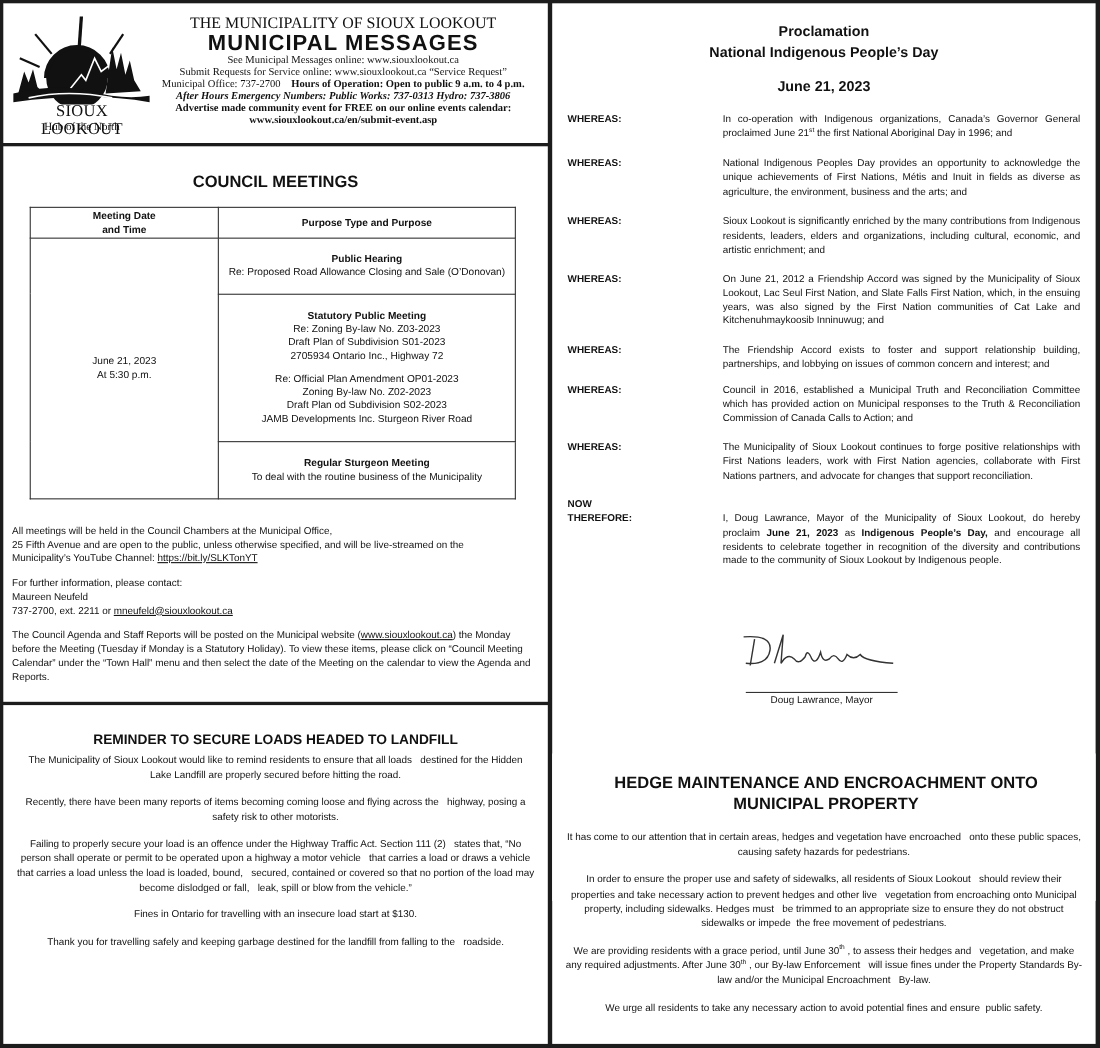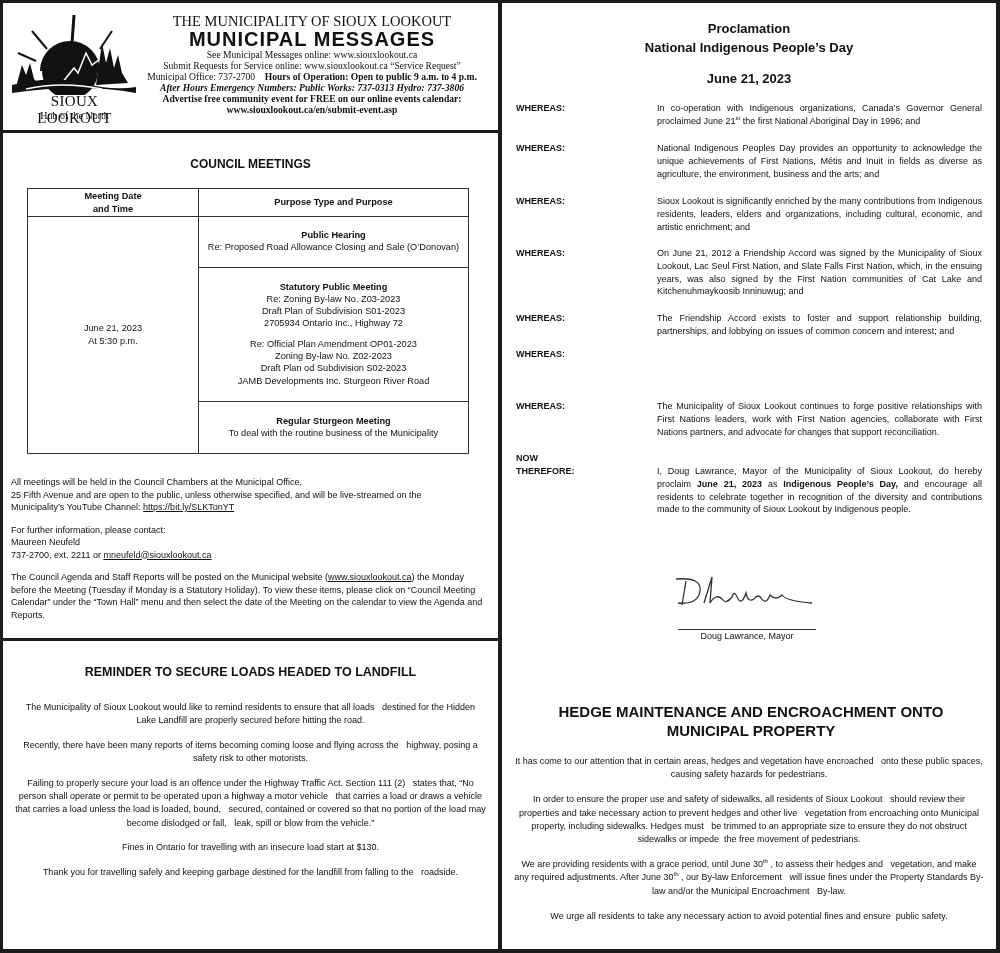--- a/index.html
+++ b/index.html
@@ -19,33 +19,33 @@
   .logo-tag { top: 97px; font-size: 10px; font-weight: normal; }
   .hdr { position: absolute; left: 128px; width: 362px; text-align: center; font-family: "Liberation Serif", serif; line-height: 11px; }
   .hdr-title { top: 10px; font-size: 14.5px; line-height: 16px; }
   .hdr-big { top: 24px; font-size: 20px; font-weight: bold; font-family: "Liberation Sans", sans-serif; letter-spacing: 1px; line-height: 24px; }
   .hdr-lines { top: 46px; font-size: 9.6px; }
   .hdr-lines div { white-space: nowrap; }
   .it { font-style: italic; }
   .b { font-weight: bold; }
 
   
-  .sec-title { text-align: center; font-weight: bold; font-size: 12px; }
+  .sec-title { text-align: center; font-weight: bold; font-size: 15px; }
   #council-title { position: absolute; top: 24px; left: 0; right: 0; }
   table.meet { position: absolute; left: 24px; top: 55px; width: 442px; border-collapse: collapse; font-size: 9.2px; text-align: center; line-height: 12.3px; padding-left: 28px; }
   table.meet td, table.meet th { border: 1px solid #333; padding: 0; vertical-align: middle; }
   table.meet th { font-weight: bold; height: 27px; }
   .cell-block { padding: 12px 4px; }
   .cnotes { position: absolute; left: 8px; right: 8px; top: 343px; text-align: left; font-size: 9px; line-height: 12.5px; }
   .cnotes p { margin: 0 0 10px 0; }
   .u { text-decoration: underline; }
 
   
   #landfill-title { position: absolute; top: 24px; left: 0; right: 0; font-size: 12.5px; }
-  .lbody { position: absolute; left: 12px; right: 12px; top: 60px; text-align: center; font-size: 9px; line-height: 13.4px; }
+  .lbody { position: absolute; left: 12px; right: 12px; top: 44px; text-align: center; font-size: 9px; line-height: 13.4px; }
   .lbody p { margin: 0 0 11px 0; }
 
   
   .ptitle { position: absolute; left: 0; right: 0; text-align: center; font-weight: bold; font-size: 13px; }
   .prow { position: absolute; left: 14px; right: 14px; font-size: 9px; line-height: 12.8px; }
   .plabel { position: absolute; left: 0; width: 120px; font-weight: bold; }
   .ptext { margin-left: 141px; text-align: justify; }
   .sig { position: absolute; left: 170px; top: 566px; }
   .sig-line { position: absolute; left: 176px; top: 626px; width: 138px; border-top: 1px solid #333; }
   .sig-name { position: absolute; left: 150px; width: 190px; top: 628px; text-align: center; font-size: 9px; }
@@ -80,21 +80,21 @@
   <div class="hdr hdr-title">THE MUNICIPALITY OF SIOUX LOOKOUT</div>
   <div class="hdr hdr-big">MUNICIPAL MESSAGES</div>
   <div class="hdr hdr-lines">
     <div>See Municipal Messages online: www.siouxlookout.ca</div>
     <div>Submit Requests for Service online: www.siouxlookout.ca “Service Request”</div>
     <div>
       <span>Municipal Office: 737-2700</span>&nbsp;&nbsp;&nbsp;
       <span class="b">Hours of Operation: Open to public 9 a.m. to 4 p.m.</span>
     </div>
     <div class="it b">After Hours Emergency Numbers: Public Works: 737-0313 Hydro: 737-3806</div>
-    <div class="b">Advertise free community event for FREE on our online events calendar:</div>
+    <div class="b">Advertise made community event for FREE on our online events calendar:</div>
     <div class="b">www.siouxlookout.ca/en/submit-event.asp</div>
   </div>
 </div>
 
 <div class="panel" id="p-council">
   <div class="sec-title" id="council-title">COUNCIL MEETINGS</div>
   <table class="meet">
     <tbody>
         <tr>
       <th style="width:170px">
@@ -188,20 +188,21 @@
   <div class="prow" style="top:244px">
     <div class="plabel">WHEREAS:</div>
     <div class="ptext">On June 21, 2012 a Friendship Accord was signed by the Municipality of Sioux Lookout, Lac Seul First Nation, and Slate Falls First Nation, which, in the ensuing years, was also signed by the First Nation communities of Cat Lake and Kitchenuhmaykoosib Inninuwug; and</div>
   </div>
   <div class="prow" style="top:309px">
     <div class="plabel">WHEREAS:</div>
     <div class="ptext">The Friendship Accord exists to foster and support relationship building, partnerships, and lobbying on issues of common concern and interest; and</div>
   </div>
   <div class="prow" style="top:345px">
     <div class="plabel">WHEREAS:</div>
+    <div class="ptext">Council in 2016, established a Municipal Truth and Reconciliation Committee which has provided action on Municipal responses to the Truth &amp; Reconciliation Commission of Canada Calls to Action; and</div>
   </div>
   <div class="prow" style="top:397px">
     <div class="plabel">WHEREAS:</div>
     <div class="ptext">The Municipality of Sioux Lookout continues to forge positive relationships with First Nations leaders, work with First Nation agencies, collaborate with First Nations partners, and advocate for changes that support reconciliation.</div>
   </div>
   <div class="prow" style="top:449px">
     <div class="plabel">
       <span>NOW</span><br>
       <span>THEREFORE:</span>
     </div>

